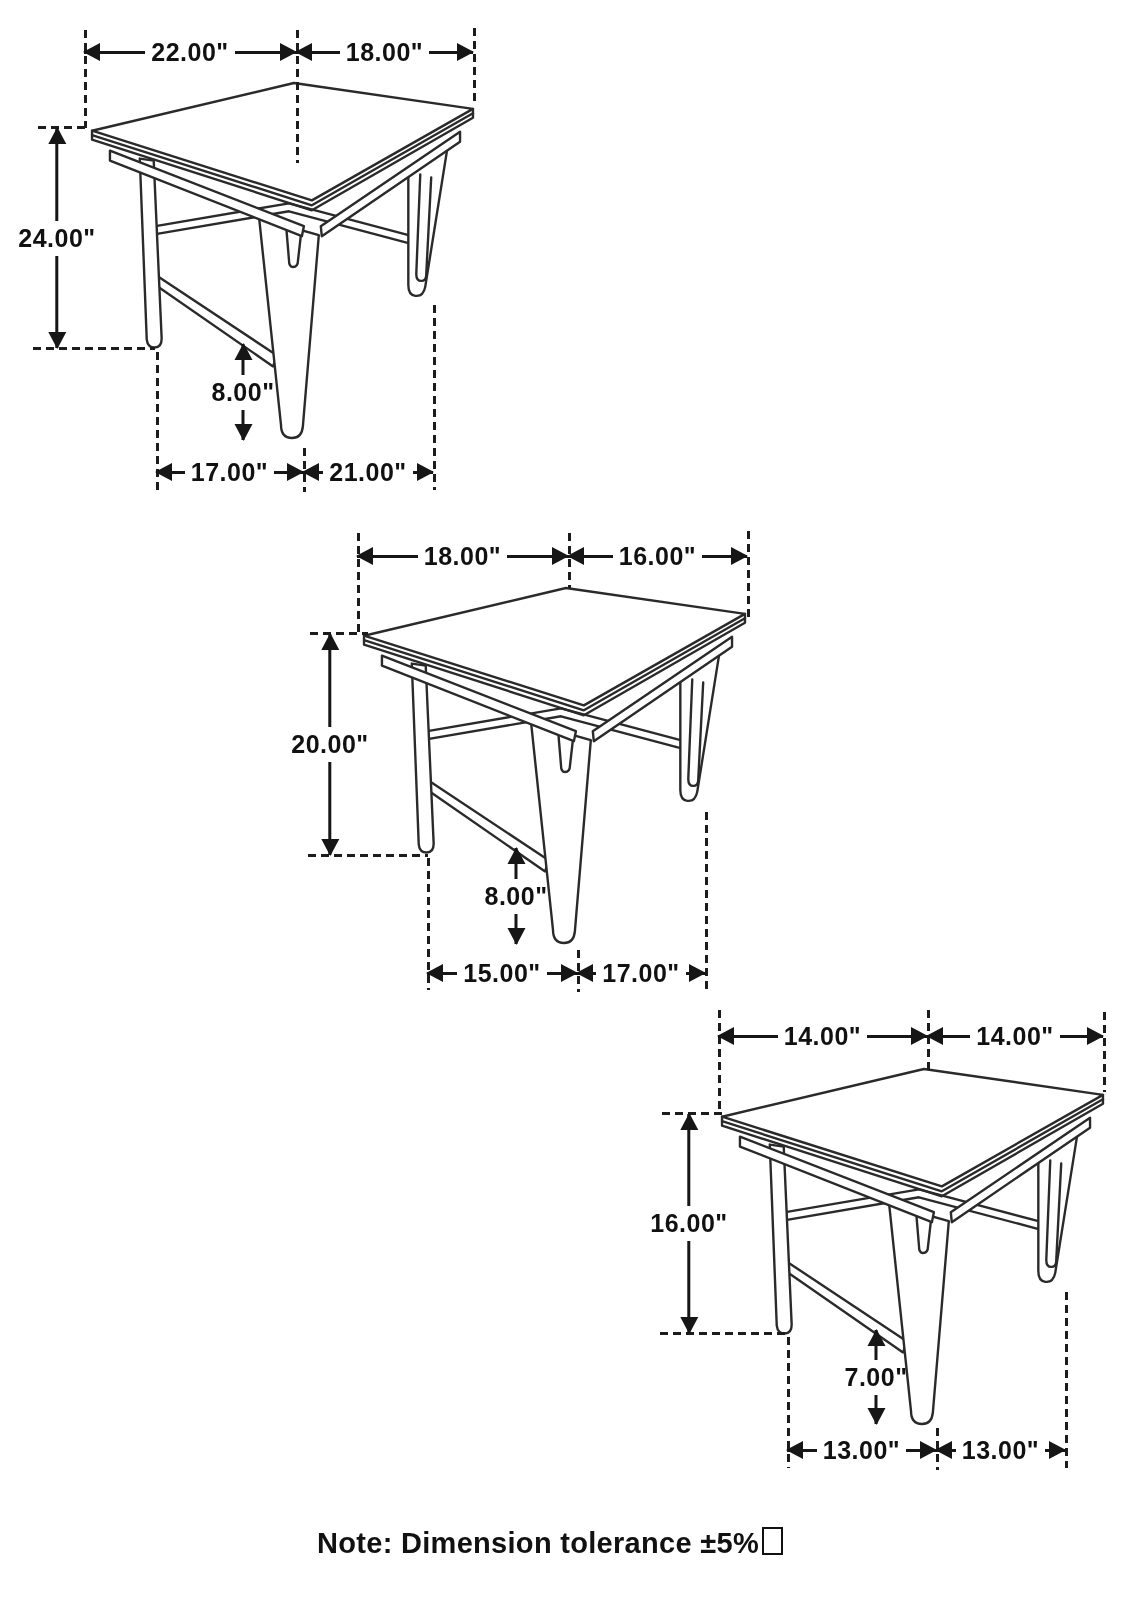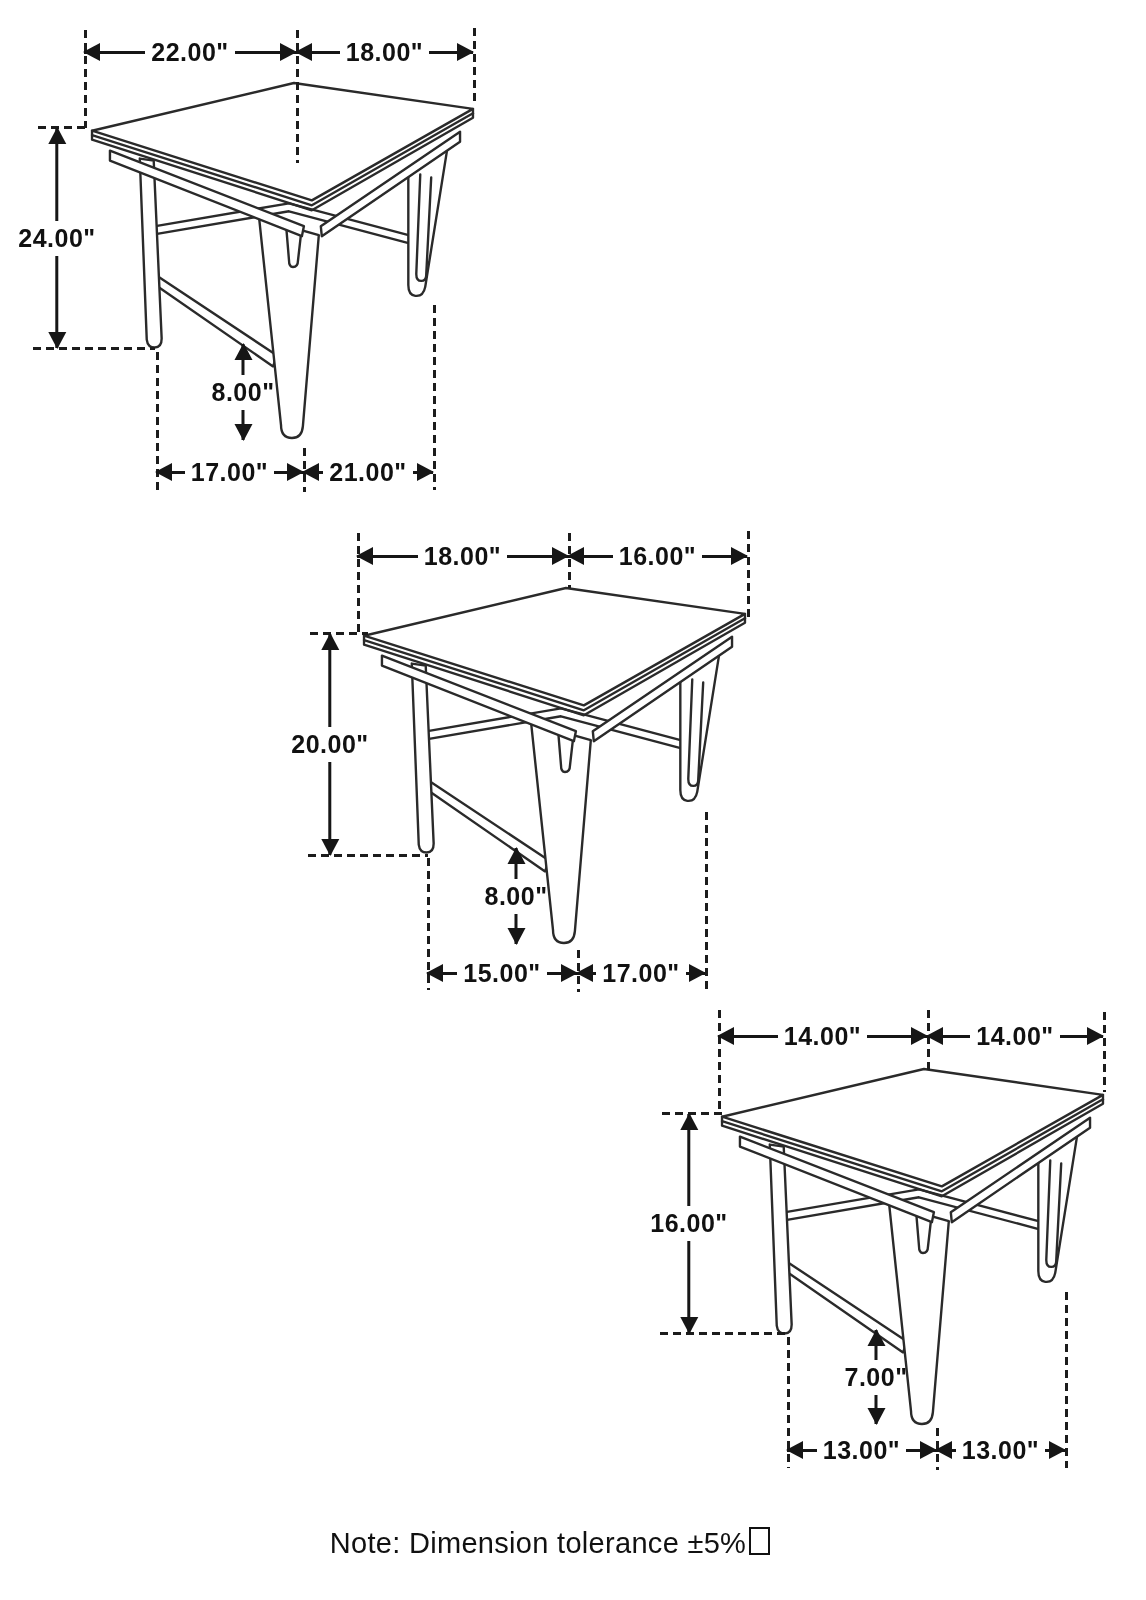--- a/index.html
+++ b/index.html
@@ -85,21 +85,21 @@
     letter-spacing:0.5px;
   }
   .vdim .dlbl{padding:5px 0;}
   
   .table-svg{position:absolute;width:388px;height:368px;}
   
   .note{
     position:absolute;
     left:73px;top:1527px;width:954px;
     text-align:center;
-    font-weight:400;
+    font-weight:700;
     font-size:29px;
     color:#111111;
     letter-spacing:0.3px;
   }
   .note .tofu{
     display:inline-block;
     width:17px;height:24px;
     border:2.5px solid #111;
     vertical-align:-2px;
     margin-left:3px;

